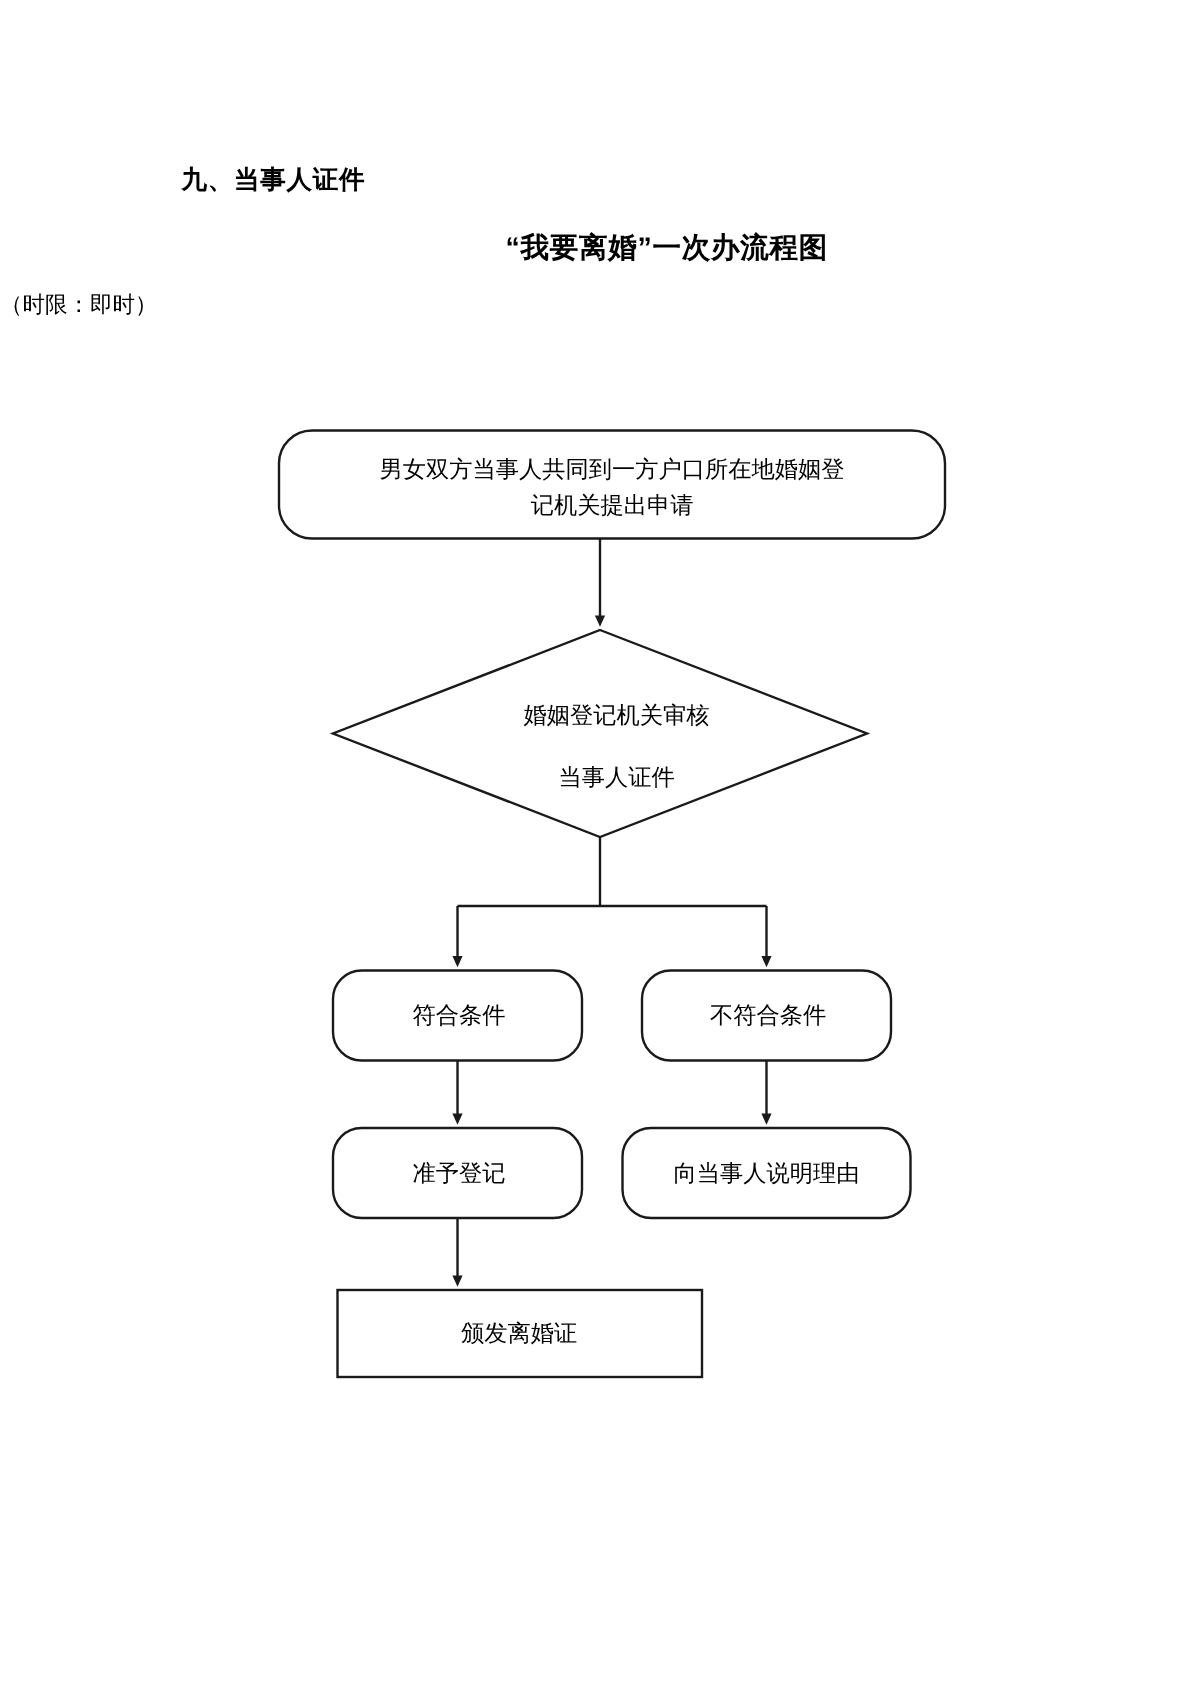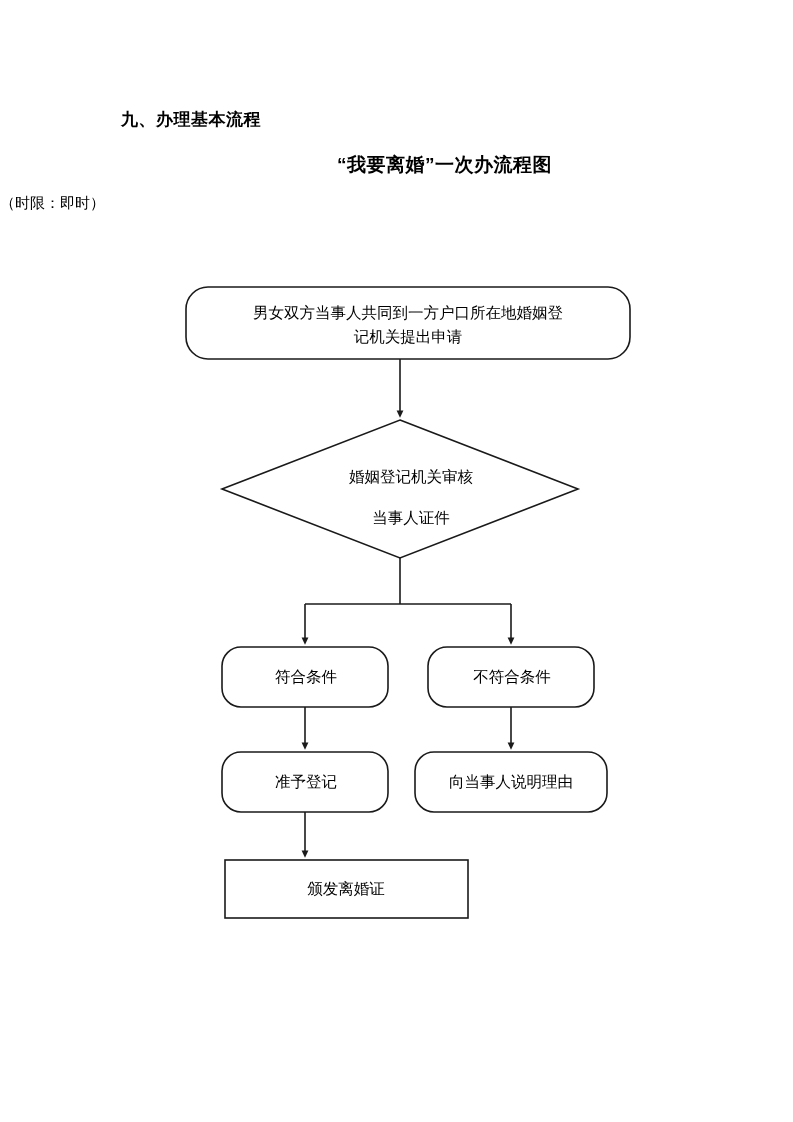--- a/index.html
+++ b/index.html
@@ -78,21 +78,21 @@
     fill: #000000;
     text-anchor: middle;
     dominant-baseline: middle;
   }
 </style>
 </head>
 <body>
 
 <div id="page">
 
-  <div class="section-heading">九、办理基本流程</div>
+  <div class="section-heading">九、当事人证件</div>
 
   <div class="chart-title">“我要离婚”一次办流程图</div>
 
   <div class="chart-subtitle">（时限：即时）</div>
 
   <svg id="flow-svg" viewBox="0 0 793 1122">
     <defs>
       <marker id="arrowhead" markerWidth="9" markerHeight="9" refX="4.2" refY="4.2" orient="auto" markerUnits="userSpaceOnUse">
         <path d="M0.6,0.8 L8.0,4.2 L0.6,7.6 Z" fill="#1a1a1a"></path>
       </marker>

